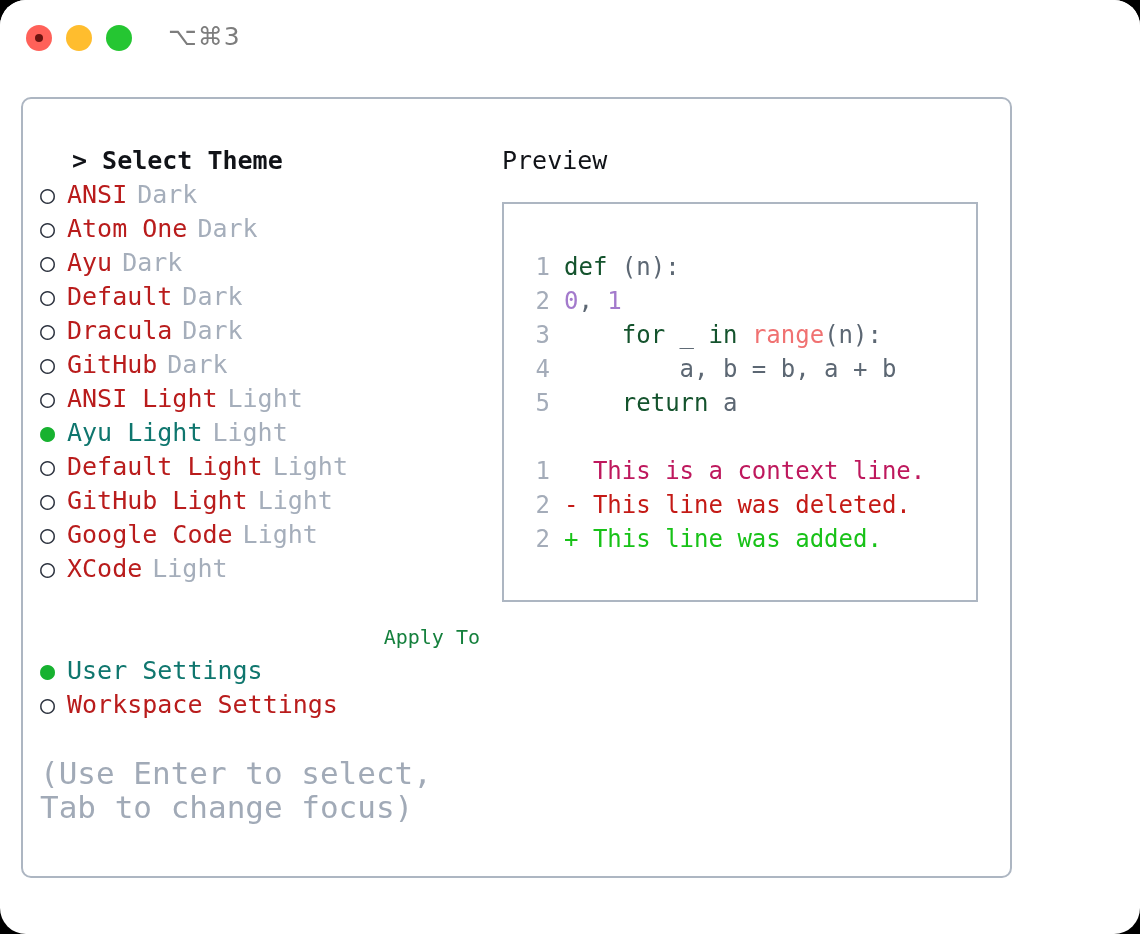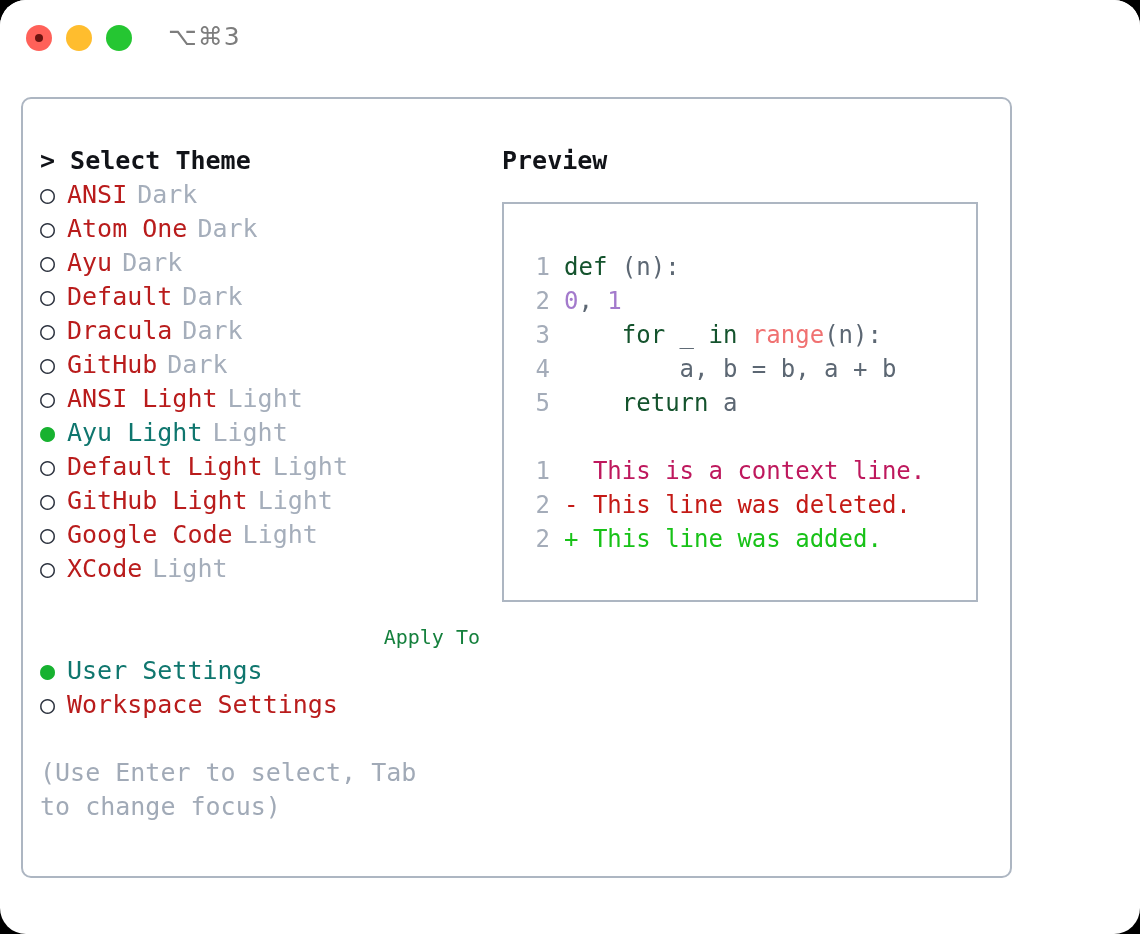--- a/index.html
+++ b/index.html
@@ -89,20 +89,21 @@
   }
 
   
   .section-title {
     font-size: 25px;
     font-weight: bold;
     color: #111318;
     line-height: 34px;
     white-space: pre;
     letter-spacing: 0px;
+    margin-left: 32px;
   }
   .opt-list { margin-top: 0px; }
   .opt {
     display: flex;
     align-items: baseline;
     line-height: 34px;
     font-size: 25px;
     white-space: pre;
     letter-spacing: 0px;
   }
@@ -124,31 +125,31 @@
     font-size: 20px;
     color: #15803d;
     line-height: 34px;
     white-space: pre;
     padding-left: 27px;
     text-align: right;
   }
   .spacer-sm { height: 34px; }
   .hint {
     margin-top: 34px;
-    font-size: 25px;
+    font-size: 31px;
     line-height: 34px;
     color: #a1aab7;
     width: 408px;
     white-space: pre-wrap;
   }
 
   
   .preview-title {
     font-size: 25px;
-    font-weight: bold;
+    font-weight: normal;
     color: #111318;
     line-height: 34px;
     white-space: pre;
   }
   .preview-box {
     margin-top: 24px;
     width: 476px;
     height: 400px;
     border: 2px solid #adb6c2;
     box-sizing: border-box;

